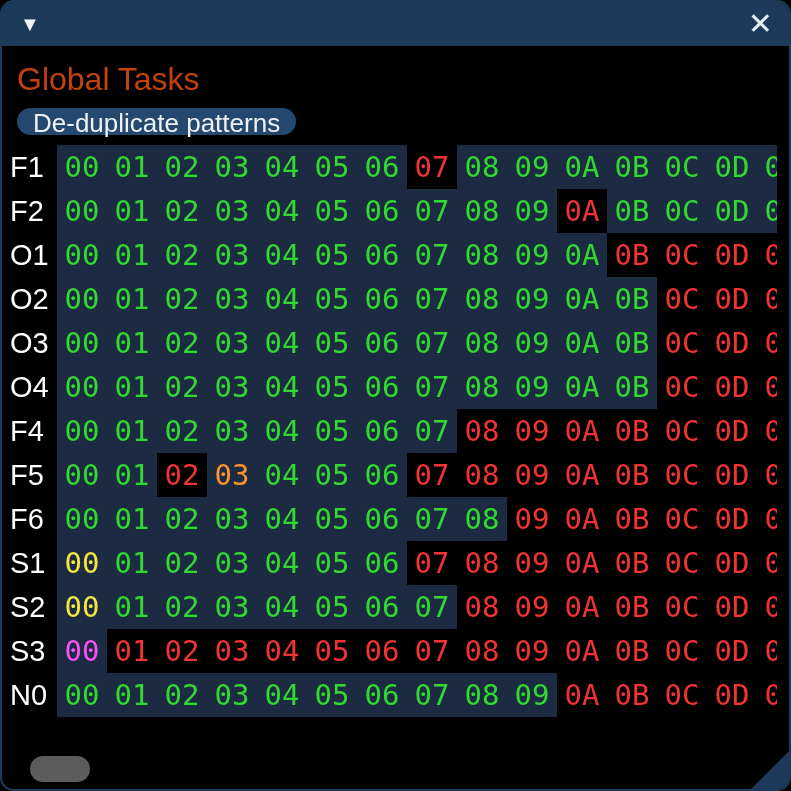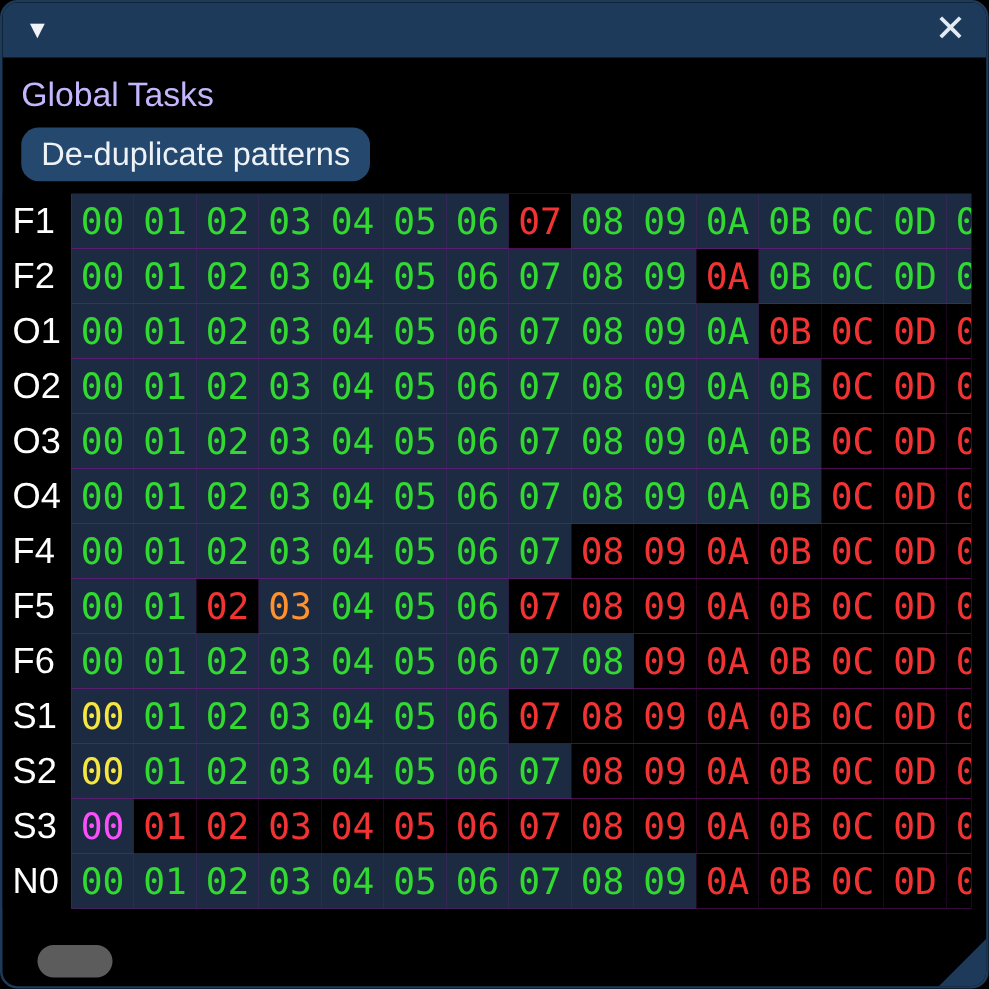--- a/index.html
+++ b/index.html
@@ -3,29 +3,29 @@
 <meta charset="utf-8">
 <style>
   html,body{margin:0;padding:0;background:#000;}
   body{width:791px;height:791px;position:relative;font-family:"Liberation Sans",sans-serif;}
   .window{position:absolute;inset:0;background:#000;border:2px solid #1d3a5a;border-radius:14px;
           box-sizing:border-box;overflow:hidden;}
   .titlebar{height:44px;background:#1d3a5a;display:flex;align-items:center;padding:0 14px;}
   .collapse{color:#f0f4f8;font-size:20px;line-height:44px;margin-left:4px;cursor:pointer;}
   .title{color:#eef2f6;font-size:26px;margin-left:18px;letter-spacing:0.2px;}
   .close{margin-left:auto;color:#e4ebf2;font-size:30px;line-height:44px;cursor:pointer;margin-right:2px;}
-  .section-label{color:#c4b5fd;font-size:27px;margin:15px 0 10px 15px;}
+  .section-label{color:#c2410c;font-size:32px;margin:15px 0 10px 15px;}
   .button-row{display:flex;gap:15px;margin:0 0 10px 15px;}
-  .btn{background:#25496e;color:#eef2f6;border:none;border-radius:14px;height:43px;
+  .btn{background:#25496e;color:#eef2f6;border:none;border-radius:14px;height:27px;
        font-size:26px;font-family:"Liberation Sans",sans-serif;padding:0 16px;cursor:pointer;}
   .grid{margin-top:10px;}
   .prow{display:flex;height:44px;}
   .plabel{width:55px;box-sizing:border-box;padding-left:8px;color:#ffffff;font-size:29px;
           line-height:44px;background:#000;flex:0 0 55px;}
-  .pcells{width:720px;overflow:hidden;display:flex;background:#a21caf;}
+  .pcells{width:720px;overflow:hidden;display:flex;background:#fef9c3;}
   .pcell{flex:0 0 50px;width:50px;text-align:center;font-family:"DejaVu Sans Mono",monospace;
          font-size:29px;line-height:44px;cursor:pointer;}
   .hscroll{position:absolute;left:2px;right:2px;bottom:2px;height:40px;background:transparent;}
   .thumb{position:absolute;left:26px;top:9px;width:60px;height:26px;border-radius:13px;background:#5c5c5c;}
   .resize-grip{position:absolute;right:-2px;bottom:-2px;width:0;height:0;
                border-left:42px solid transparent;border-bottom:42px solid #1d3a5a;}
 </style>
 </head>
 <body>
 

